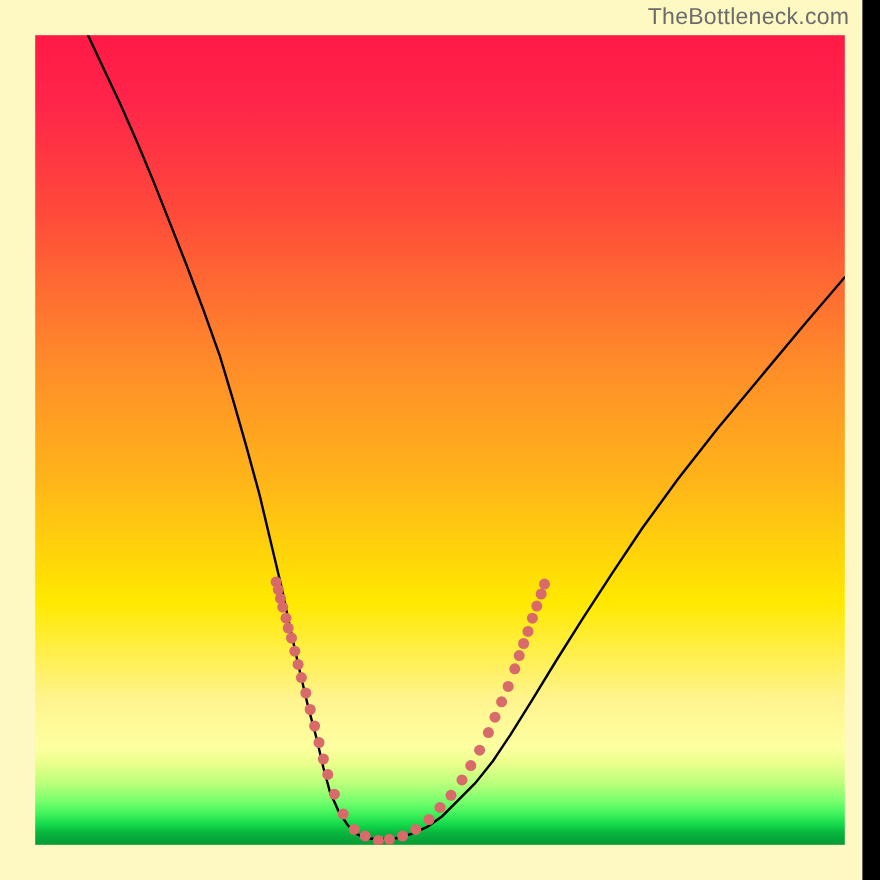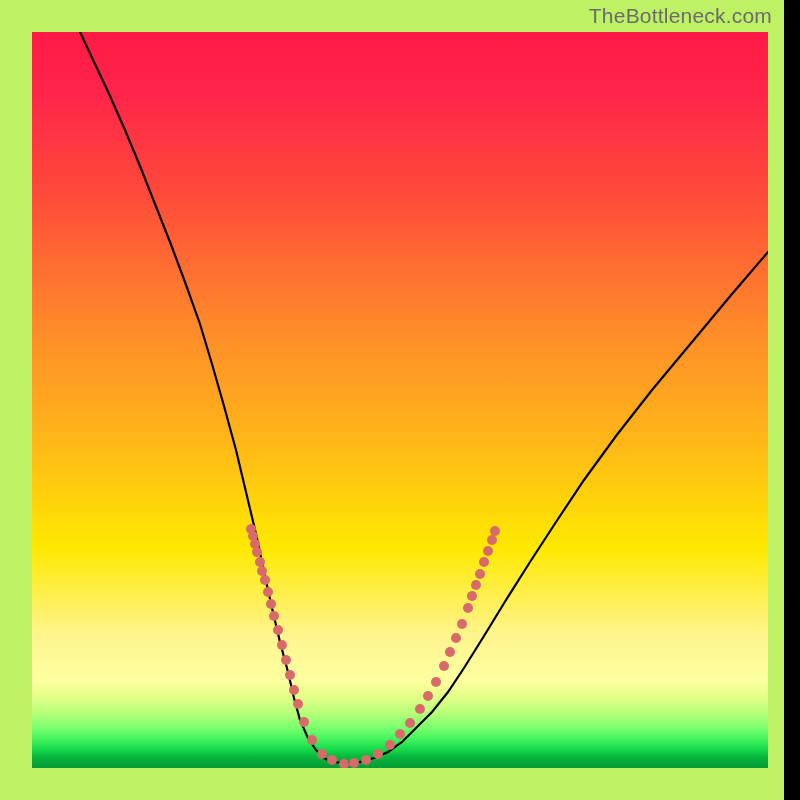--- a/index.html
+++ b/index.html
@@ -9,21 +9,21 @@
     height: 800px;
     background: #000000;
     overflow: hidden;
   }
   .frame {
     position: absolute;
     left: 0;
     top: 0;
     width: 784px;
     height: 800px;
-    background: #bef264;
+    background: #fef9c3;
   }
   .plot-area {
     position: absolute;
     left: 32px;
     top: 32px;
     width: 736px;
     height: 736px;
     
     background:
       linear-gradient(to bottom,

